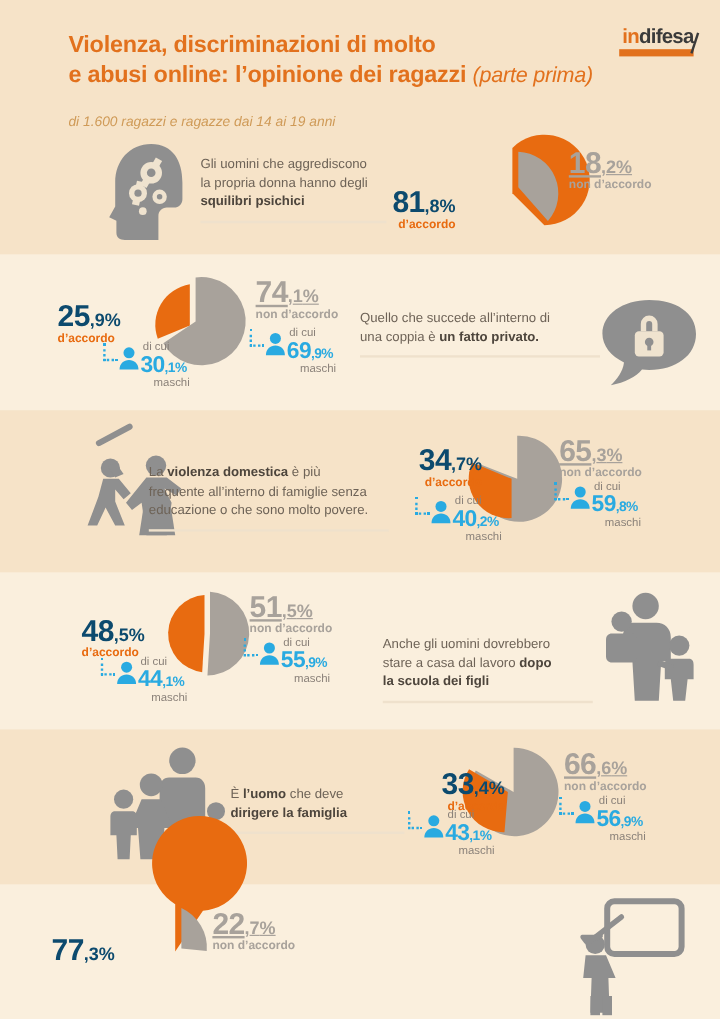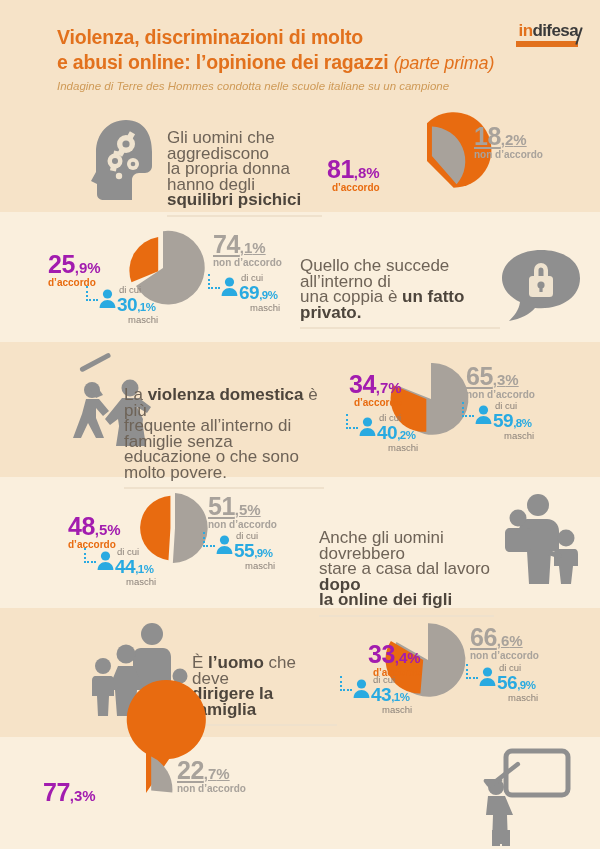--- a/index.html
+++ b/index.html
@@ -48,31 +48,31 @@
     position:relative; width:62px; margin-left:auto;
   }
   .logo .lg-bar:after{
     content:""; position:absolute; right:-2px; top:-14px;
     width:2px; height:18px; background:#3a3a3a; transform:rotate(18deg);
   }
 
   
   .icon-art { position:absolute; }
   .stmt {
-    position:absolute; color:#6e6357; font-size:17px; line-height:15.5px;
+    position:absolute; color:#6e6357; font-size:11px; line-height:15.5px;
   }
   .stmt b { color:#4d453c; font-weight:bold; }
   .stmt .rule { display:block; margin-top:7px; height:2px; background:#efe1cc; width:100%; }
 
   
   .pct { position:absolute; white-space:nowrap; }
   .pct .big  { font-size:25px; font-weight:bold; letter-spacing:-0.5px; }
   .pct .dec  { font-size:15px; font-weight:bold; }
   .pct .lbl  { display:block; font-size:10px; font-weight:bold; margin-top:-2px; }
-  .pct.agree .big, .pct.agree .dec { color:#a21caf; }
+  .pct.agree .big, .pct.agree .dec { color:#0c4a6e; }
   .pct.agree .lbl { color:#e86b10; }
   .pct.disagree .big, .pct.disagree .dec { color:#a8a29b;text-decoration:underline; }
   .pct.disagree .lbl { color:#a8a29b; font-weight:bold; }
 
   
   .sub { position:absolute; white-space:nowrap; }
   .sub .elbow {
     position:absolute; left:0; top:2px; width:12px; height:15px;
     border-left:2px dotted #29aae1; border-bottom:2px dotted #29aae1;
   }
@@ -97,21 +97,22 @@
   <div class="band light b3"></div>
   <div class="band dark  b4"></div>
   <div class="band light b5"></div>
 
   <div class="hdr-title">
     <span>Violenza, discriminazioni di molto</span><br>
     <span>e abusi online: l’opinione dei ragazzi</span>
     <span class="paren">(parte prima)</span>
   </div>
   <div class="hdr-sub">
-    <span>Indagine di Terre des Hommes condotta nelle scuole italiane su un campione</span><br>
+    <br>
+    <span>di 1.600 ragazzi e ragazze dai 14 ai 19 anni</span>
   </div>
   <div class="logo">
     <div class="lg-word">
       <span class="lg-in">in</span><span class="lg-difesa">difesa</span>
     </div>
     <div class="lg-bar"></div>
   </div>
 
   <div class="icon-art" style="left:88px;top:118px;">
     <svg width="76" height="84" viewBox="0 0 76 84">
@@ -301,21 +302,21 @@
           <path d="M0.6 19c0-5 3.6-8 7.9-8s7.9 3 7.9 8z" fill="#29aae1"></path>
         </svg>
     </span>
     <span class="dicui">di cui</span>
     <span class="num"><span>55</span><span class="d">,</span><span class="d">9</span><span class="d">%</span></span>
     <span class="maschi">maschi</span>
   </div>
   <div class="stmt" style="left:319px;top:530px;width:175px;">
     <span>Anche gli uomini dovrebbero</span><br>
     <span>stare a casa dal lavoro </span><b>dopo</b><br>
-    <b>la online dei figli</b>
+    <b>la scuola dei figli</b>
     <span class="rule"></span>
   </div>
   <div class="icon-art" style="left:500px;top:492px;">
     <svg width="78" height="92" viewBox="0 0 78 92">
       <g fill="#8f8f8f">
         <circle cx="38" cy="13" r="11"></circle>
         <path d="M27 27h20c7 0 12 5 12 12v20h-8l-2 33H29l-2-33h-8V39c0-7 5-12 8-12z"></path>
         <circle cx="18" cy="26" r="8.5"></circle>
         <path d="M10 36h16c3 0 5 2 5 5v14c0 3-2 5-5 5H10c-3 0-5-2-5-5V41c0-3 2-5 5-5z"></path>
         <circle cx="66" cy="46" r="8.5"></circle>

